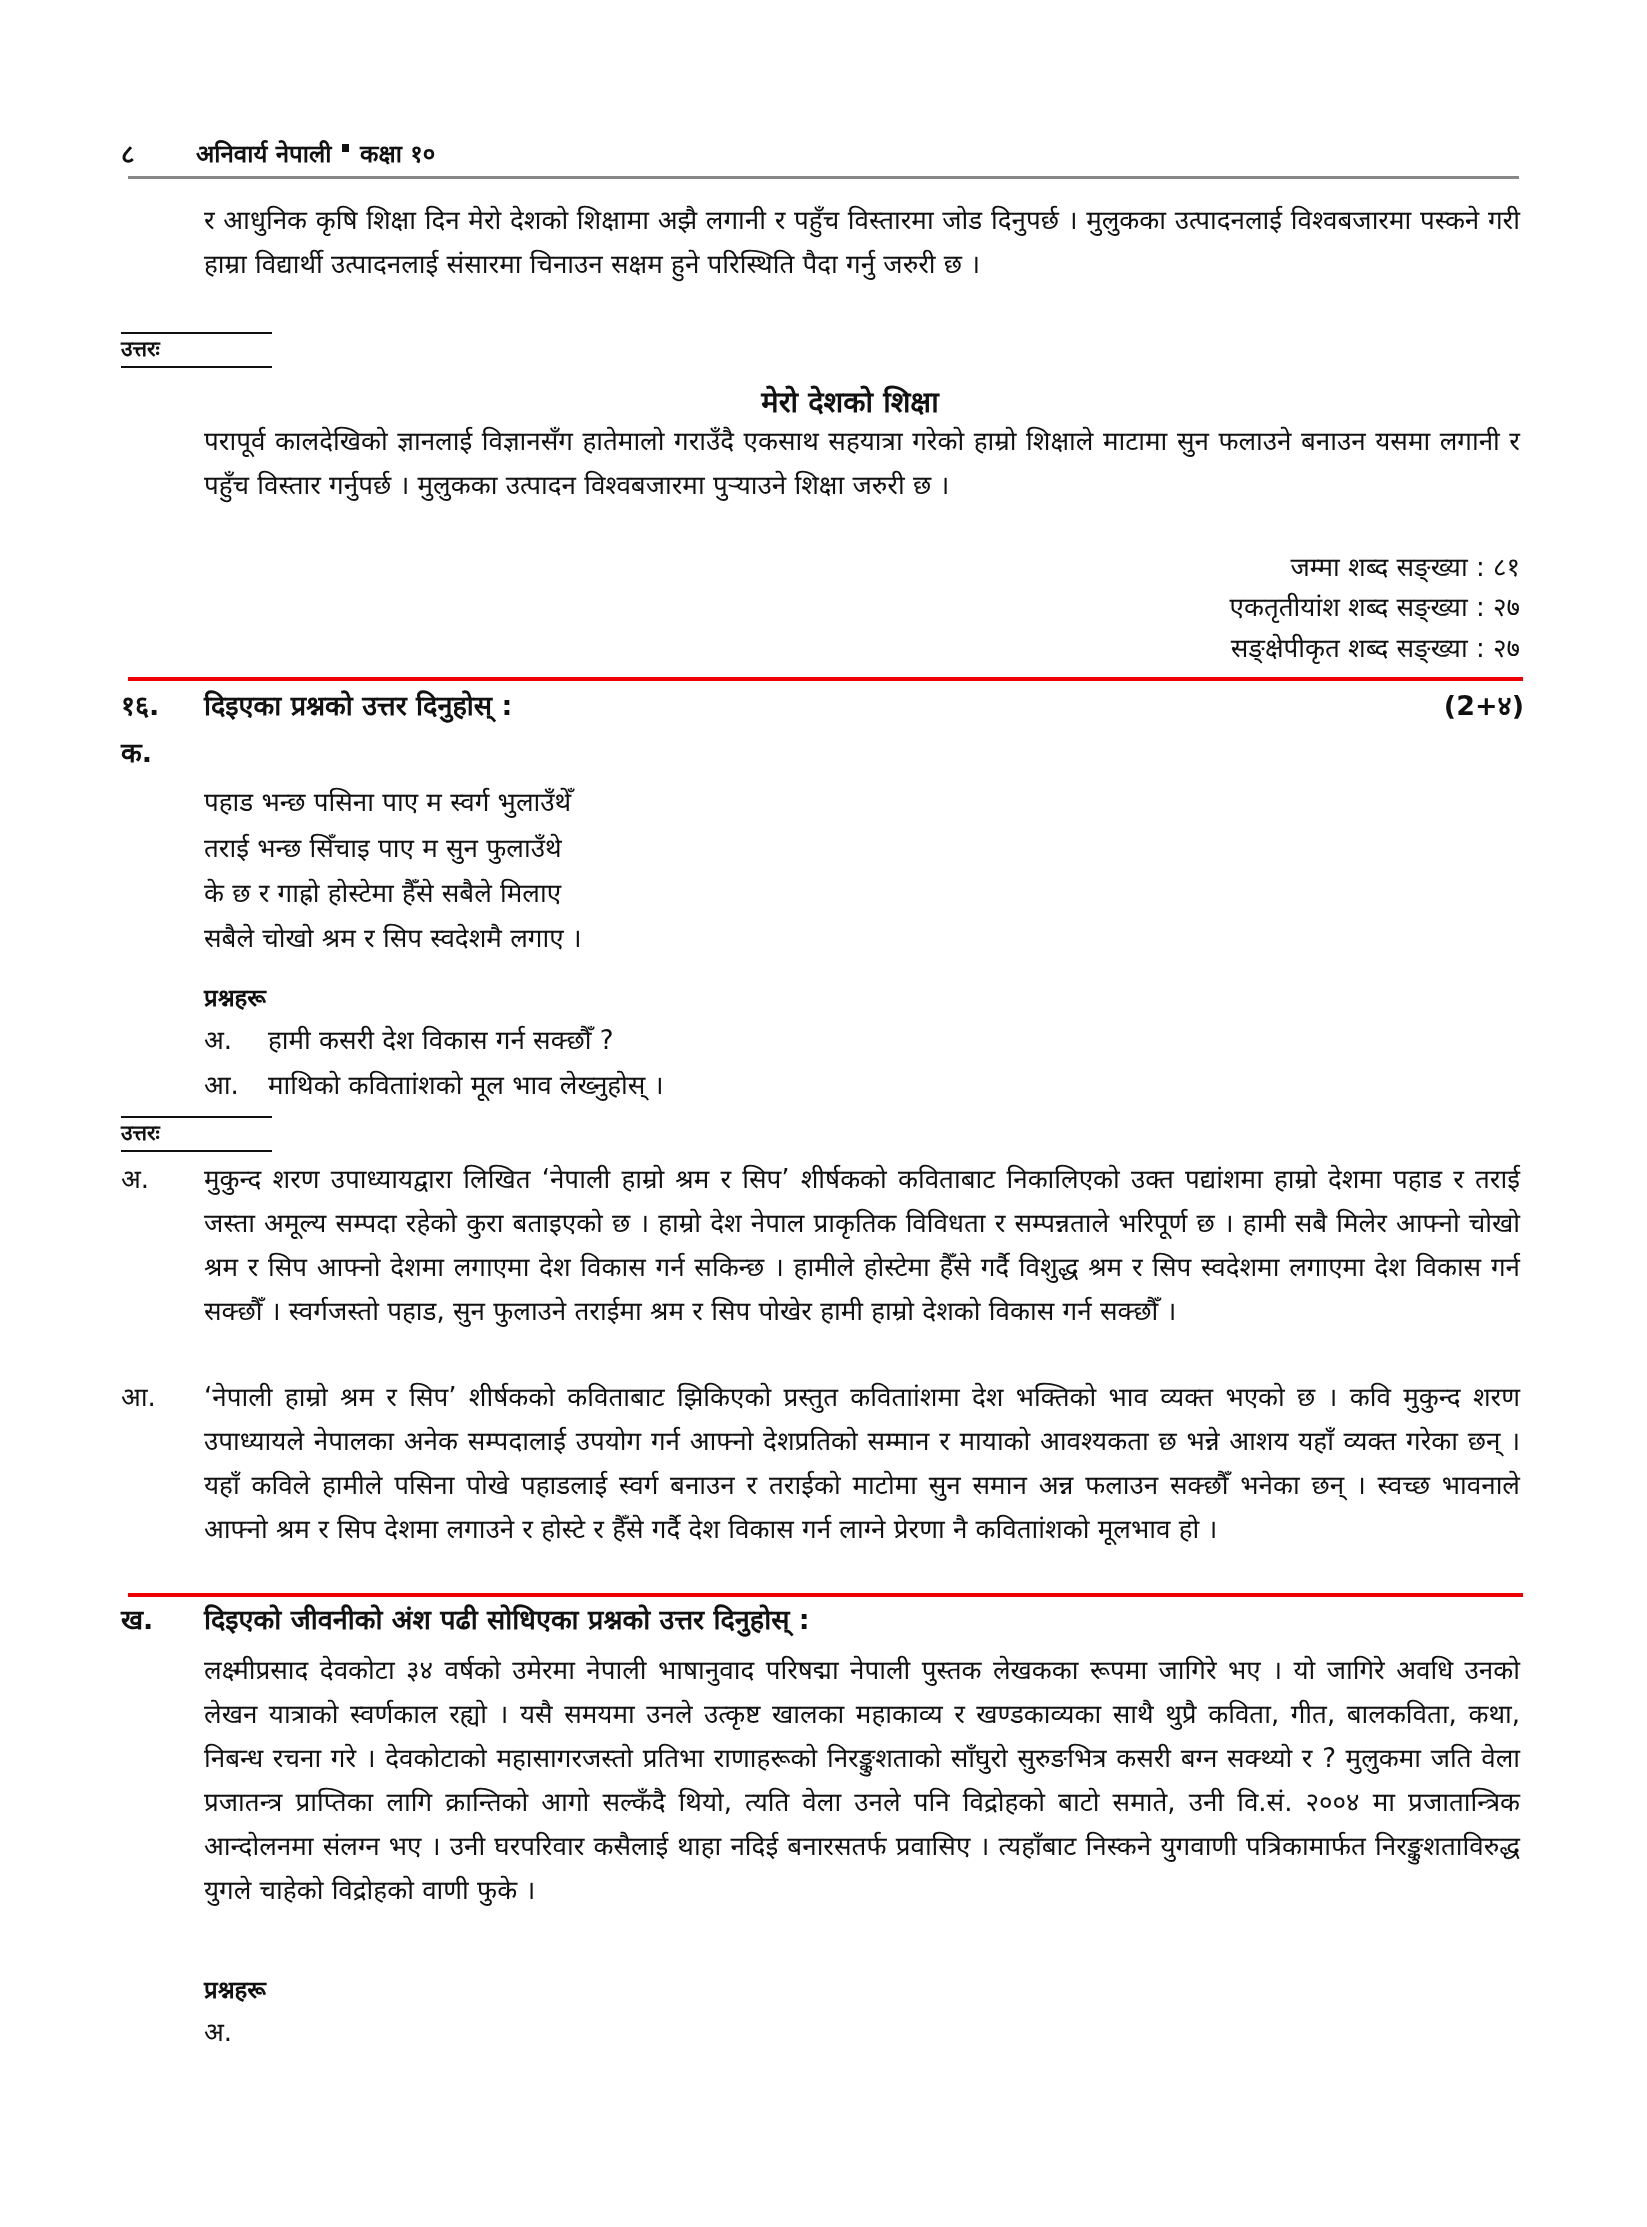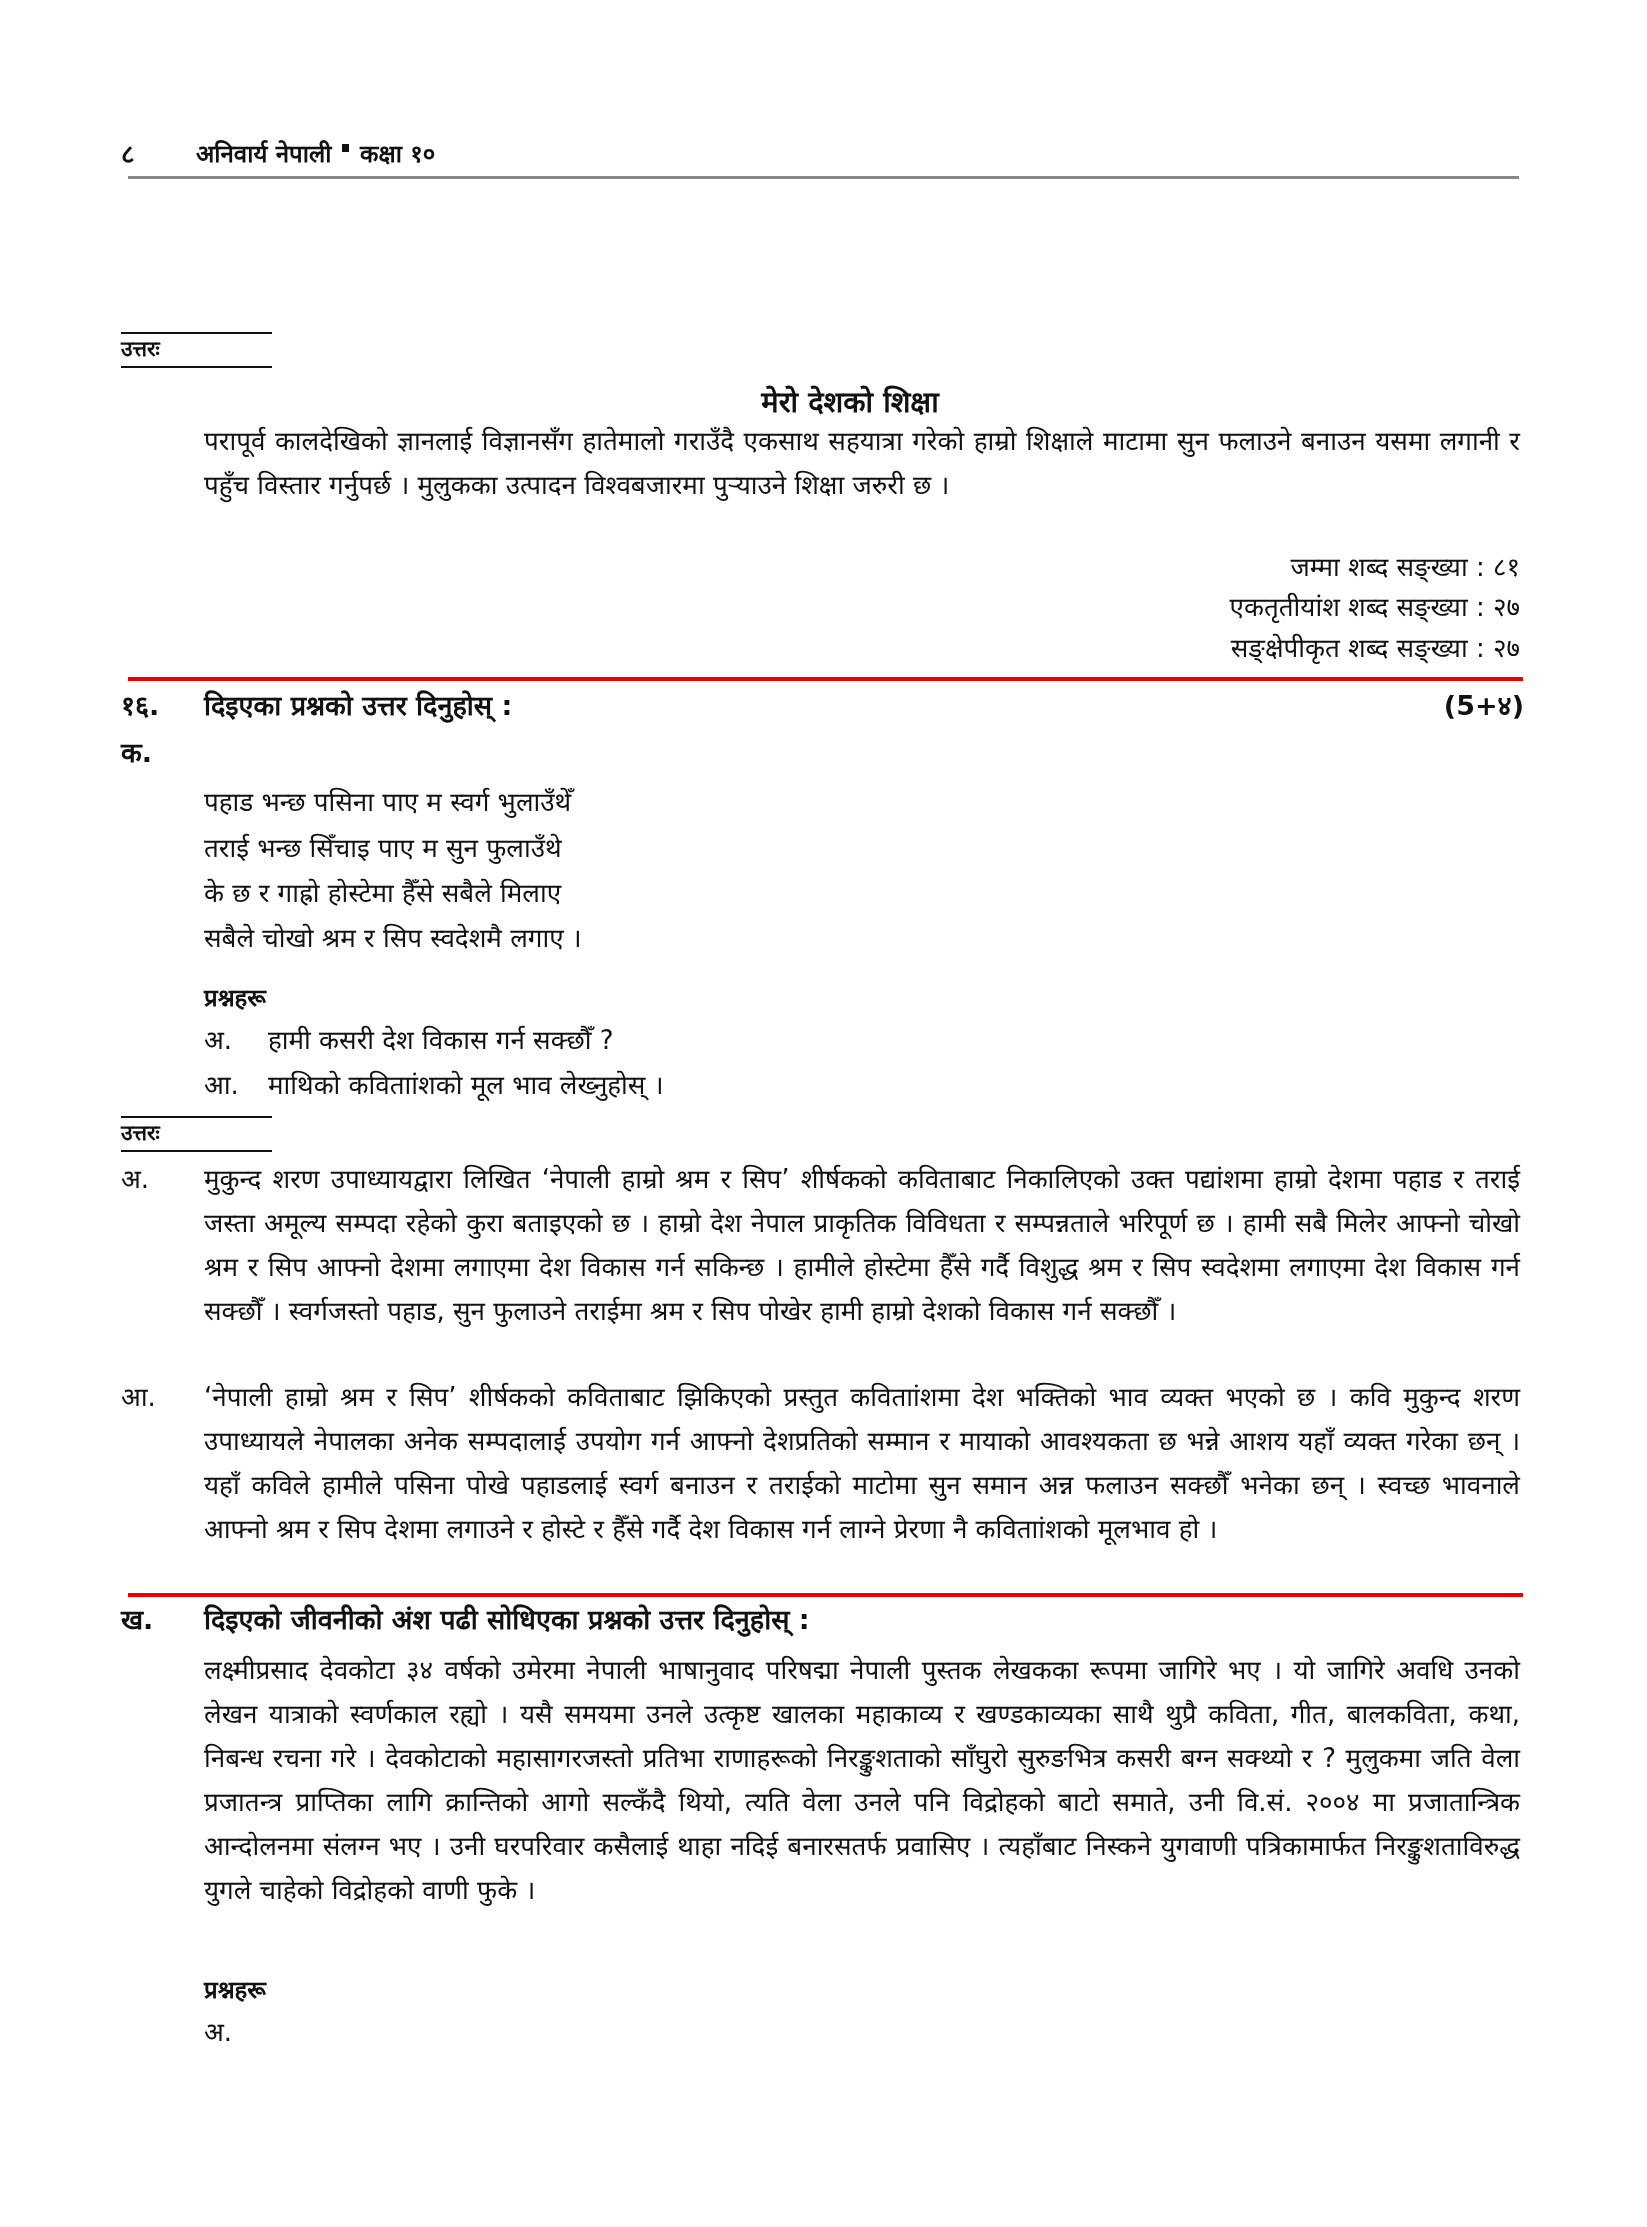--- a/index.html
+++ b/index.html
@@ -43,20 +43,21 @@
 <div class="page">
 
   <div class="header">
     <span class="pnum">८</span>
     <span class="title">अनिवार्य नेपाली</span>
     <span class="sep"></span>
     <span class="title">कक्षा १०</span>
   </div>
   <div class="rule-gray"></div>
 
+  <div class="para" style="top:198px;">र आधुनिक कृषि शिक्षा दिन मेरो देशको शिक्षामा अझै लगानी र पहुँच विस्तारमा जोड दिनुपर्छ । मुलुकका उत्पादनलाई विश्वबजारमा पस्कने गरी हाम्रा विद्यार्थी उत्पादनलाई संसारमा चिनाउन सक्षम हुने परिस्थिति पैदा गर्नु जरुरी छ ।</div>
 
   <div class="answer-label" style="top:332px;">उत्तरः</div>
 
   <div class="center-title" style="top:381px;">मेरो देशको शिक्षा</div>
   <div class="para" style="top:419px;">परापूर्व कालदेखिको ज्ञानलाई विज्ञानसँग हातेमालो गराउँदै एकसाथ सहयात्रा गरेको हाम्रो शिक्षाले माटामा सुन फलाउने बनाउन यसमा लगानी र पहुँच विस्तार गर्नुपर्छ । मुलुकका उत्पादन विश्वबजारमा पुऱ्याउने शिक्षा जरुरी छ ।</div>
 
   <div class="wordcount" style="top:547px;text-align:center;">
     <span>जम्मा शब्द सङ्ख्या</span> :
     <span>८१</span>
   </div>
@@ -67,21 +68,21 @@
   <div class="wordcount" style="top:628px;">
     <span>सङ्क्षेपीकृत शब्द सङ्ख्या</span> :
     <span>२७</span>
   </div>
 
   <div class="rule-red" style="top:677px;"></div>
 
   <div class="q-head" style="top:686px;">
     <span class="num">१६.</span>
     <span>दिइएका प्रश्नको उत्तर दिनुहोस् :</span>
-    <span class="marks">(5+४)</span>
+    <span class="marks">(2+४)</span>
   </div>
 
   <div class="q-head" style="top:733px;">
     <span class="num">क.</span>
   </div>
 
   <div class="poem-line" style="top:780px;">पहाड भन्छ पसिना पाए म स्वर्ग भुलाउँथेँ</div>
   <div class="poem-line" style="top:826px;">तराई भन्छ सिँचाइ पाए म सुन फुलाउँथे</div>
   <div class="poem-line" style="top:871px;">के छ र गाह्रो होस्टेमा हैँसे सबैले मिलाए</div>
   <div class="poem-line" style="top:916px;">सबैले चोखो श्रम र सिप स्वदेशमै लगाए ।</div>

